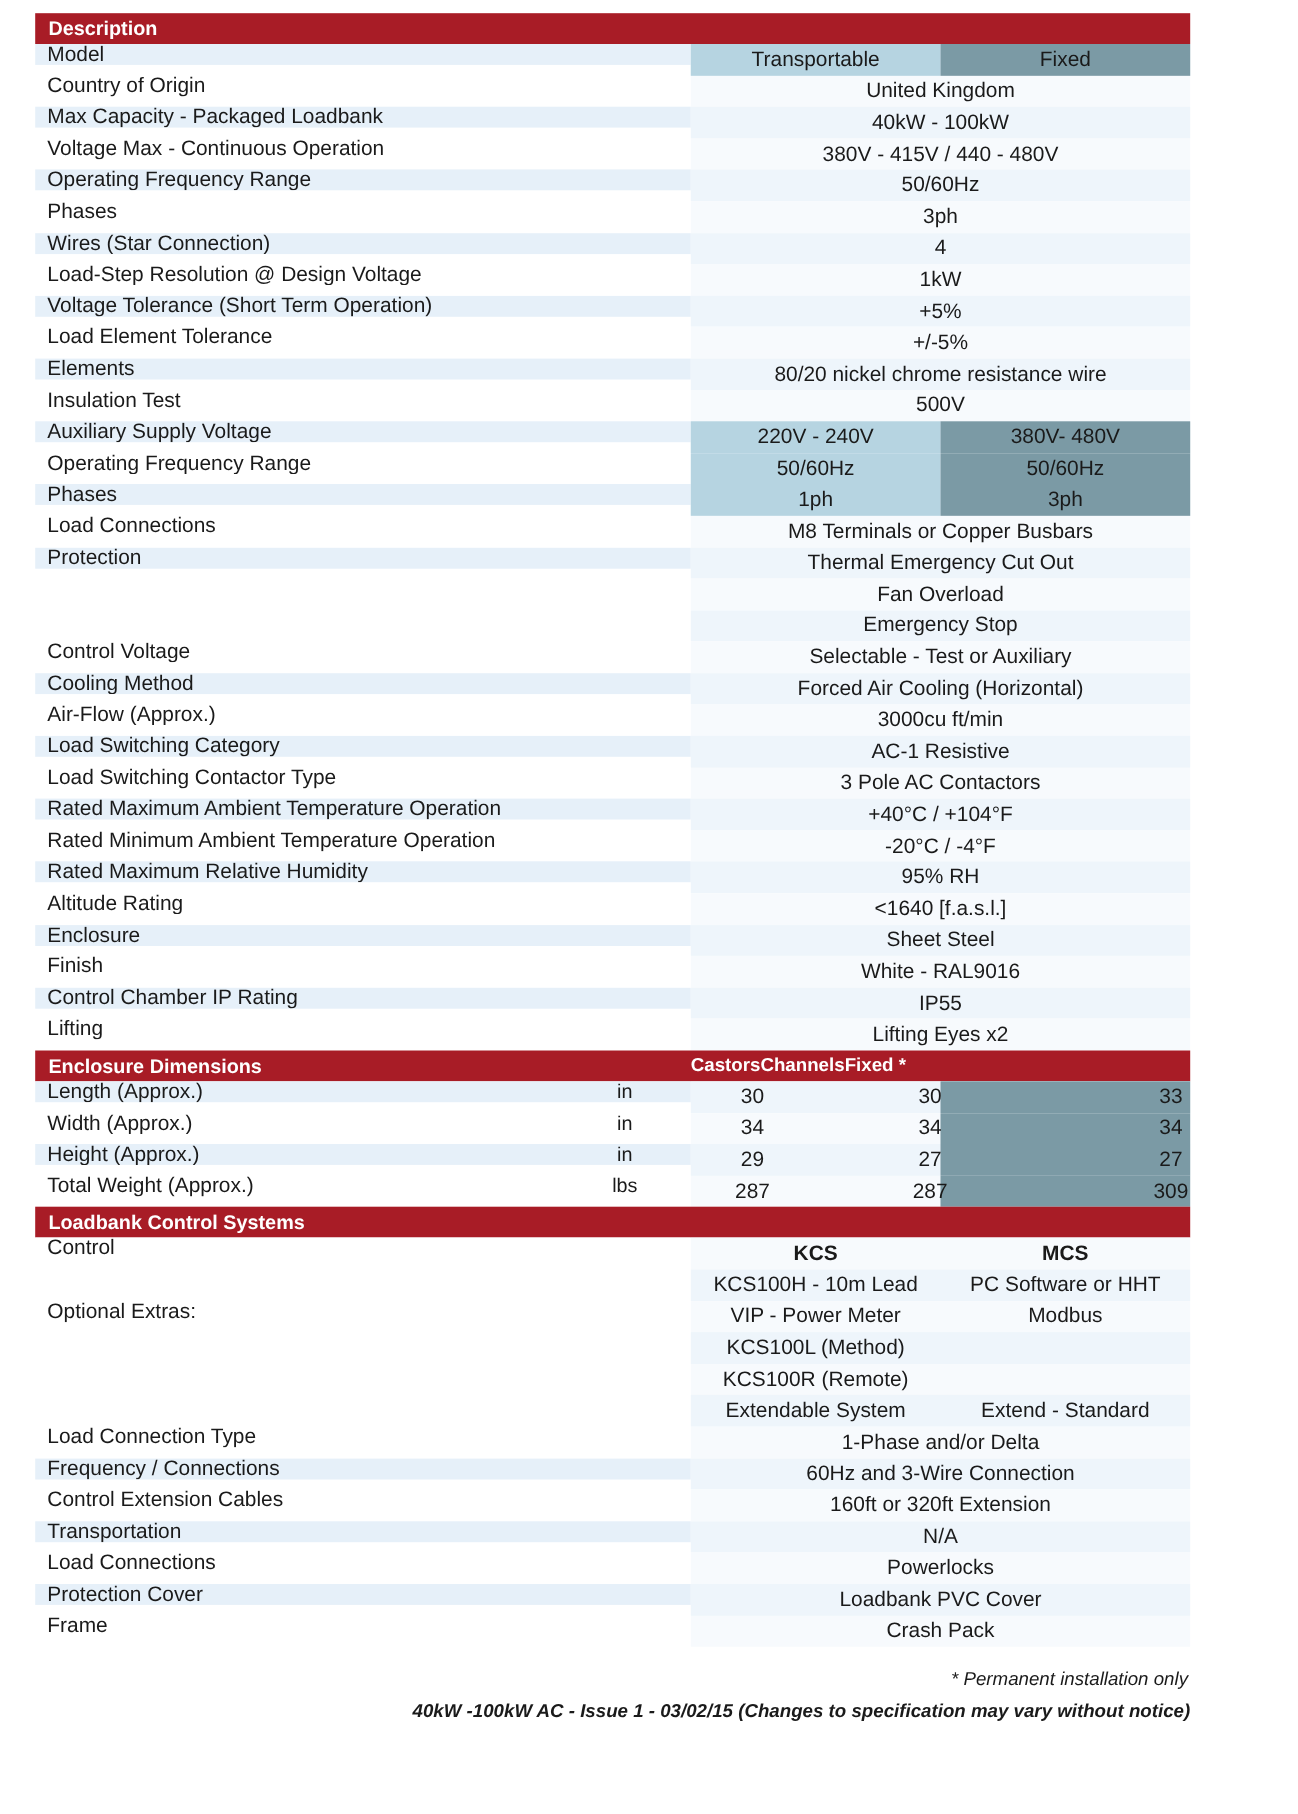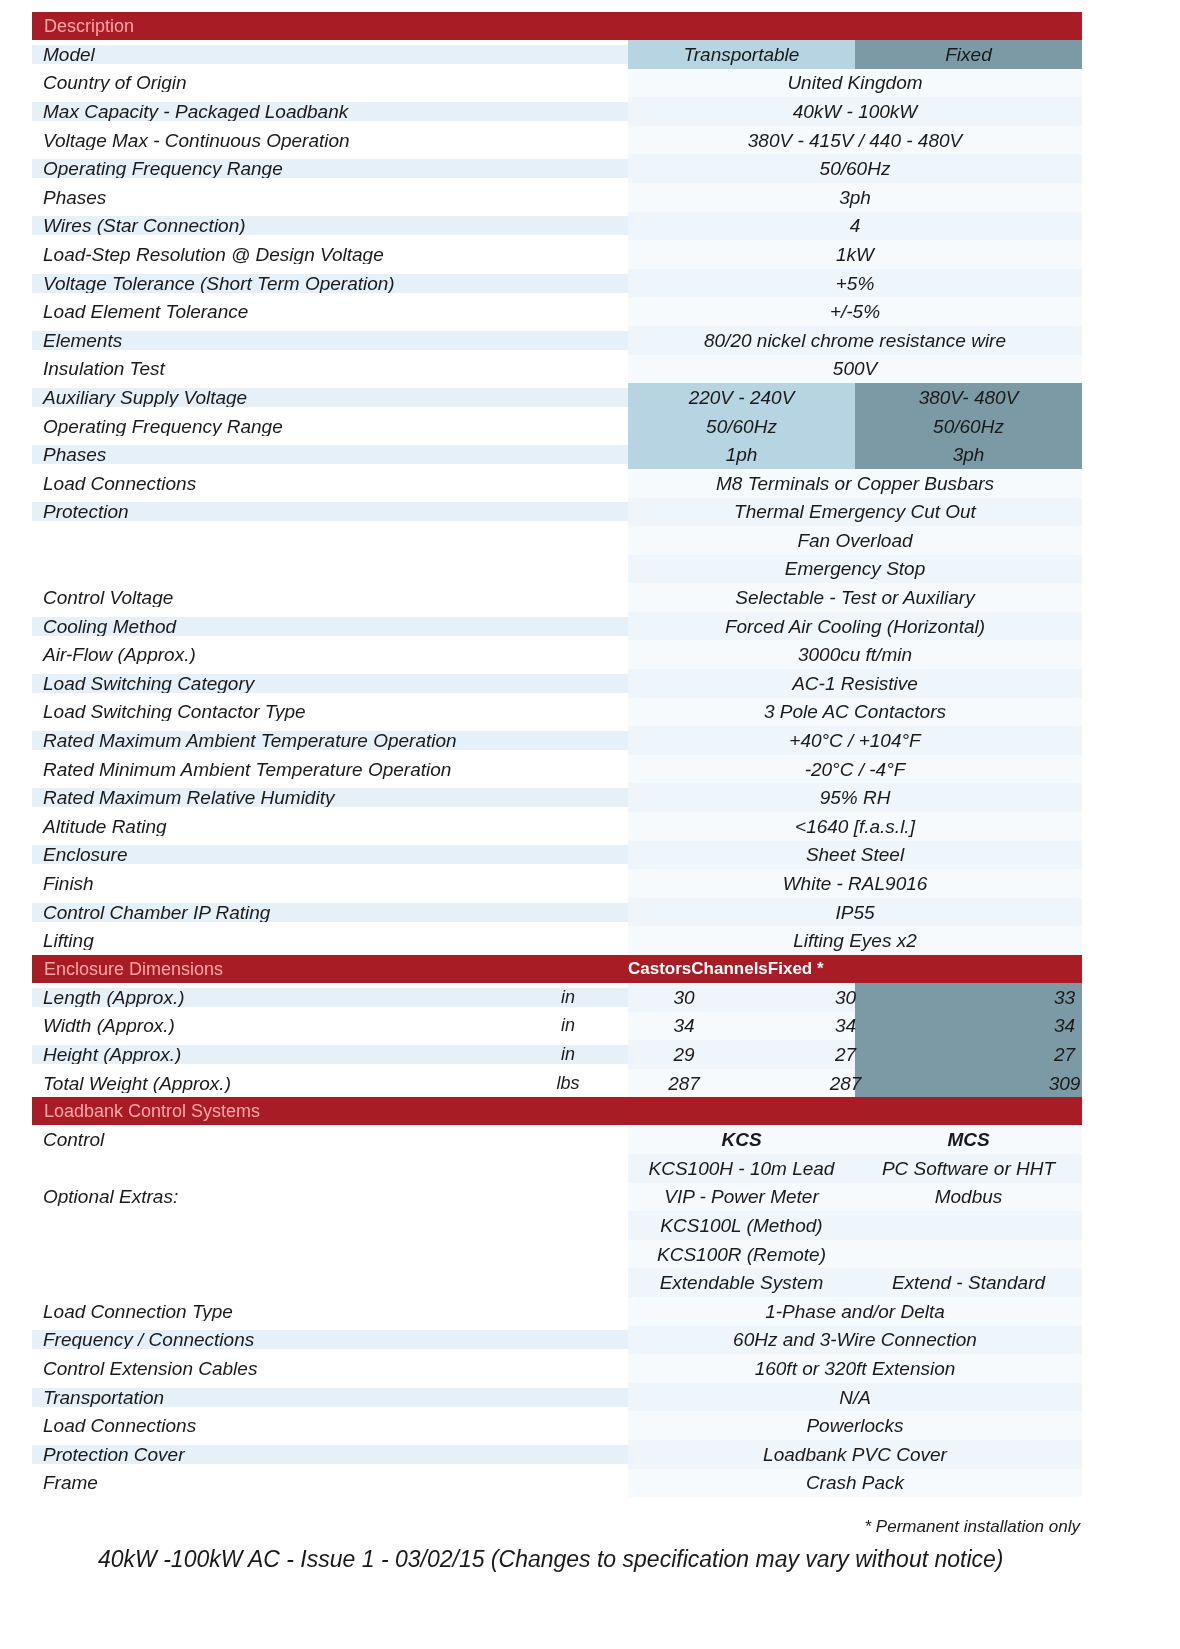--- a/index.html
+++ b/index.html
@@ -26,23 +26,23 @@
   
   .section-bar {
     position: relative;
     height: 28px;
     background: #a81c26;
     display: flex;
     align-items: center;
     margin: 0;
   }
   .section-bar .sec-title {
-    color: #fca5a5;
+    color: #ffffff;
     font-size: 18px;
-    font-weight: normal;
+    font-weight: bold;
     padding-left: 12px;
     white-space: nowrap;
   }
   .section-bar .sec-cols {
     position: absolute;
     left: 596px;
     right: 0;
     top: 0;
     bottom: 0;
     display: flex;
@@ -54,24 +54,23 @@
     display: flex;
     align-items: center;
     justify-content: center;
     white-space: nowrap;
   }
 
   
   .row {
     position: relative;
     display: flex;
-    align-items: center;
+    align-items: flex-start;
     height: 28.6px;
     box-sizing: border-box;
-    font-style: italic;
   }
   .row .label {
     width: 596px;
     flex: 0 0 596px;
     font-size: 19px;
     padding-left: 11px;
     box-sizing: border-box;
     white-space: nowrap;
     overflow: hidden;
     line-height: 1;
@@ -135,26 +134,27 @@
   
   .note-right {
     text-align: right;
     font-style: italic;
     font-size: 17px;
     padding-right: 2px;
     margin-top: 20px;
     line-height: 1.2;
   }
   .note-center {
-    text-align: left;
+    text-align: right;
     font-style: italic;
-    font-size: 23px;
+    font-size: 17px;
     margin-top: 9px;
     line-height: 1.2;
     padding-left: 66px;
+    font-weight: bold;
   }
 </style>
 </head>
 <body>
 
 <div class="sheet">
 
   <div class="section-bar">
     <span class="sec-title">Description</span>
   </div>

